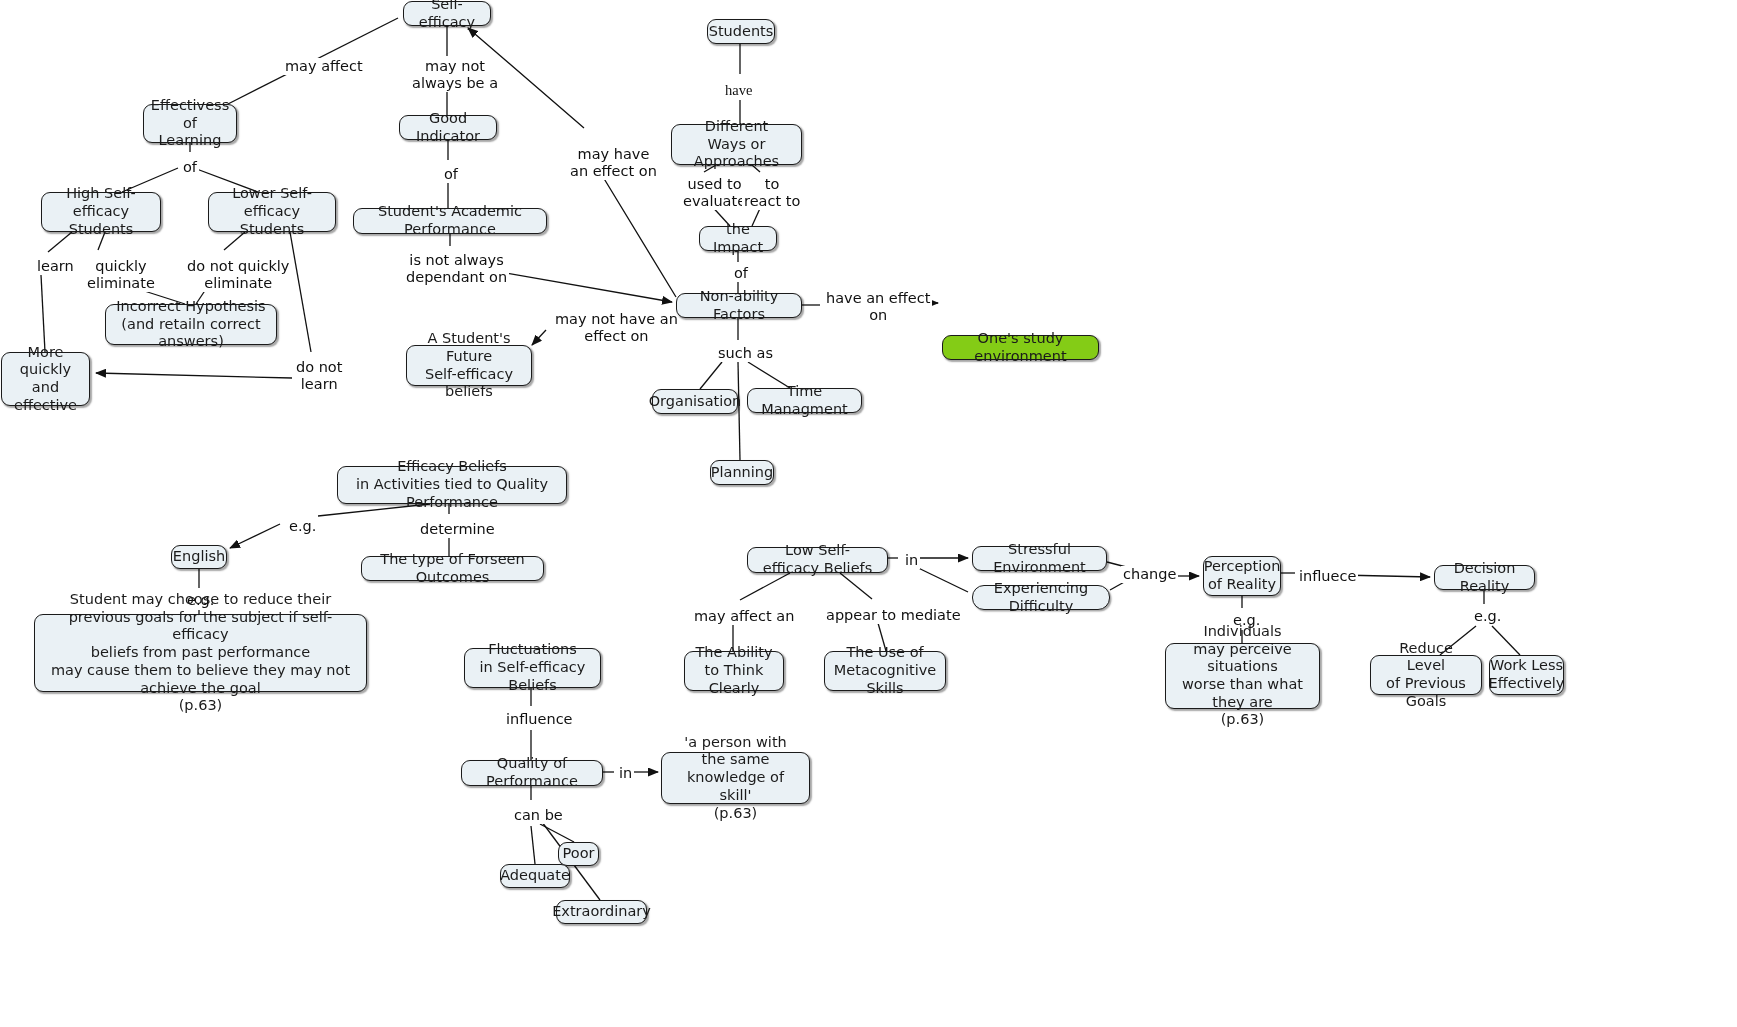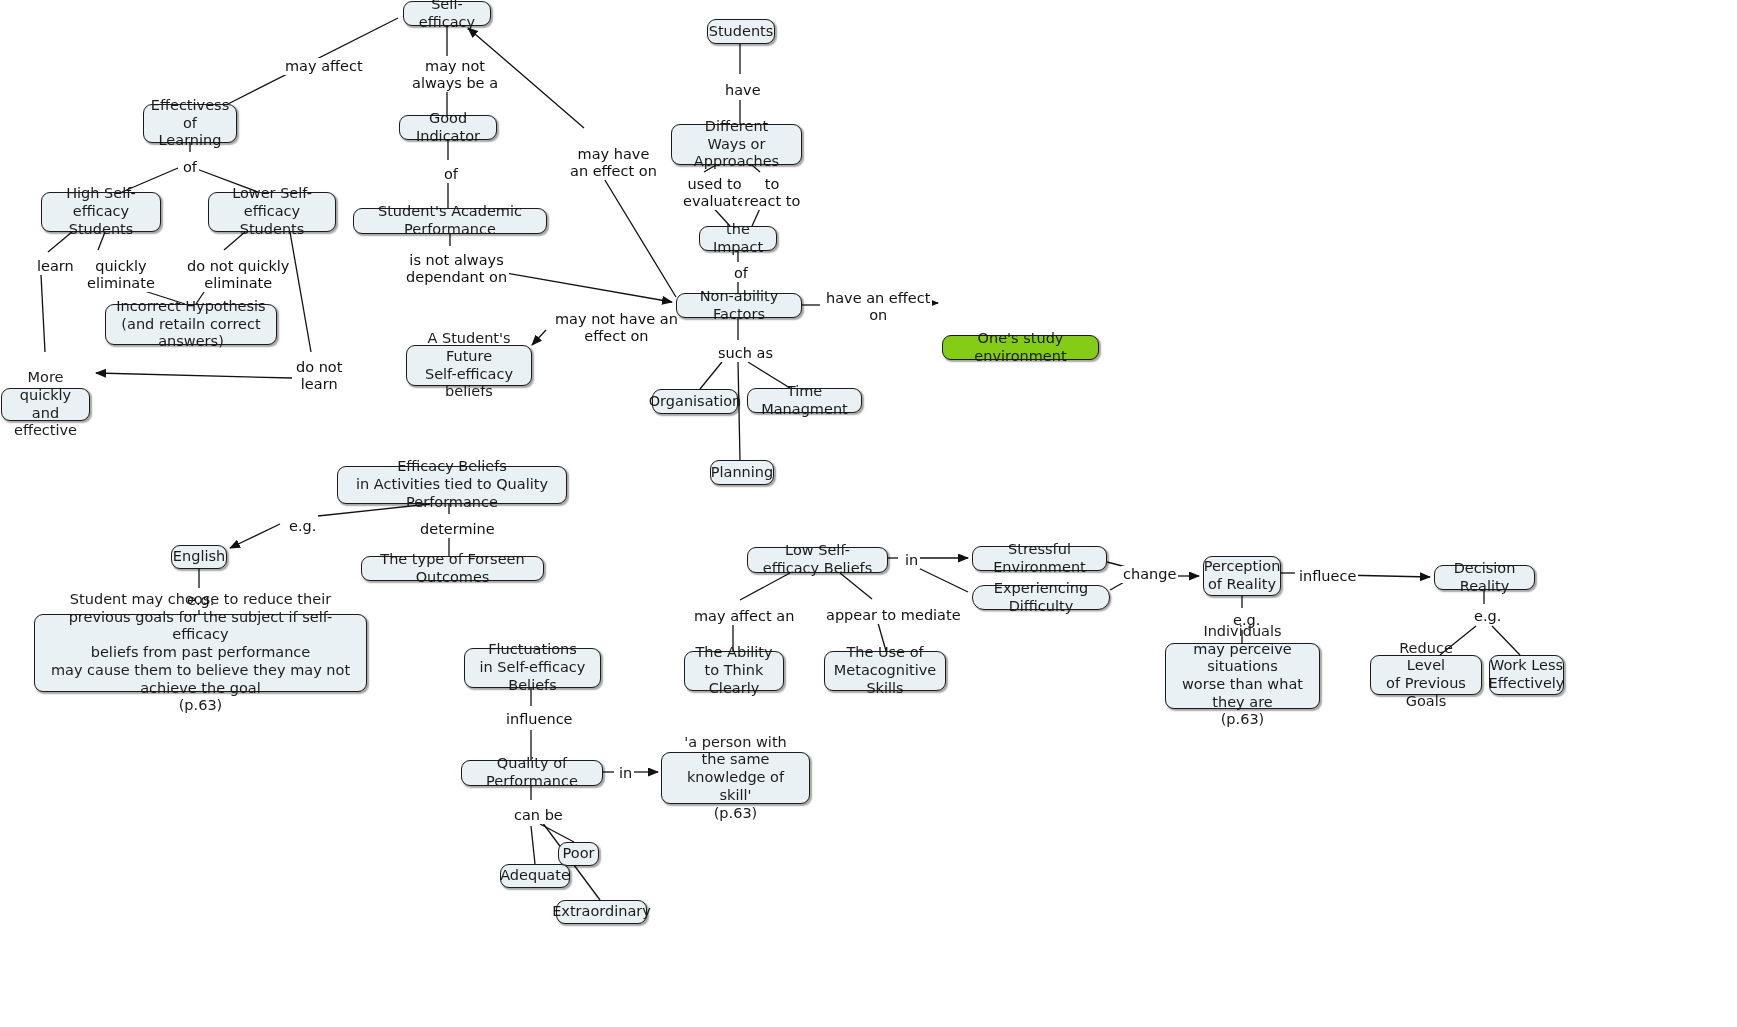--- a/index.html
+++ b/index.html
@@ -142,21 +142,21 @@
       <div class="elabel" style="left: 85px; top: 258px;">quickly
 eliminate</div>
       <div class="elabel" style="left: 185px; top: 258px;">do not quickly
 eliminate</div>
       <div class="elabel" style="left: 294px; top: 359px;">do not
 learn</div>
       <div class="elabel" style="left: 404px; top: 252px;">is not always
 dependant on</div>
       <div class="elabel" style="left: 553px; top: 311px;">may not have an
 effect on</div>
-      <div class="elabel" style="left: 723px; top: 82px;">have</div>
+      <div class="elabel" style="left: 723px; top: 82px; font-family: Liberation Serif, serif;">have</div>
       <div class="elabel" style="left: 681px; top: 176px;">used to
 evaluate</div>
       <div class="elabel" style="left: 742px; top: 176px;">to
 react to</div>
       <div class="elabel" style="left: 732px; top: 265px;">of</div>
       <div class="elabel" style="left: 824px; top: 290px;">have an effect
 on</div>
       <div class="elabel" style="left: 716px; top: 345px;">such as</div>
       <div class="elabel" style="left: 287px; top: 518px;">e.g.</div>
       <div class="elabel" style="left: 418px; top: 521px;">determine</div>
@@ -175,21 +175,21 @@
   <div id="node-layer">
       <div class="node" style="left: 403px; top: 1px; width: 88px; height: 25px; background: rgb(234, 241, 245); border-color: rgb(27, 27, 27);">Self-efficacy</div>
       <div class="node" style="left: 143px; top: 104px; width: 94px; height: 39px; background: rgb(234, 241, 245); border-color: rgb(27, 27, 27);">Effectivess of
 Learning</div>
       <div class="node" style="left: 41px; top: 192px; width: 120px; height: 40px; background: rgb(234, 241, 245); border-color: rgb(27, 27, 27);">High Self-efficacy
 Students</div>
       <div class="node" style="left: 208px; top: 192px; width: 128px; height: 40px; background: rgb(234, 241, 245); border-color: rgb(27, 27, 27);">Lower Self-efficacy
 Students</div>
       <div class="node" style="left: 105px; top: 304px; width: 172px; height: 41px; background: rgb(234, 241, 245); border-color: rgb(27, 27, 27);">Incorrect Hypothesis
 (and retailn correct answers)</div>
-      <div class="node" style="left: 1px; top: 352px; width: 89px; height: 33px; background: rgb(234, 241, 245); border-color: rgb(27, 27, 27); margin-top: 36px;">More quickly
+      <div class="node" style="left: 1px; top: 352px; width: 89px; height: 54px; background: rgb(234, 241, 245); border-color: rgb(27, 27, 27);">More quickly
 and effective</div>
       <div class="node" style="left: 399px; top: 115px; width: 98px; height: 25px; background: rgb(234, 241, 245); border-color: rgb(27, 27, 27);">Good Indicator</div>
       <div class="node" style="left: 353px; top: 208px; width: 194px; height: 26px; background: rgb(234, 241, 245); border-color: rgb(27, 27, 27);">Student's Academic Performance</div>
       <div class="node" style="left: 406px; top: 345px; width: 126px; height: 41px; background: rgb(234, 241, 245); border-color: rgb(27, 27, 27);">A Student's Future
 Self-efficacy beliefs</div>
       <div class="node" style="left: 707px; top: 19px; width: 68px; height: 25px; background: rgb(234, 241, 245); border-color: rgb(27, 27, 27);">Students</div>
       <div class="node" style="left: 671px; top: 124px; width: 131px; height: 41px; background: rgb(234, 241, 245); border-color: rgb(27, 27, 27);">Different
 Ways or Approaches</div>
       <div class="node" style="left: 699px; top: 226px; width: 78px; height: 25px; background: rgb(234, 241, 245); border-color: rgb(27, 27, 27);">the Impact</div>
       <div class="node" style="left: 676px; top: 293px; width: 126px; height: 25px; background: rgb(234, 241, 245); border-color: rgb(27, 27, 27);">Non-ability Factors</div>

